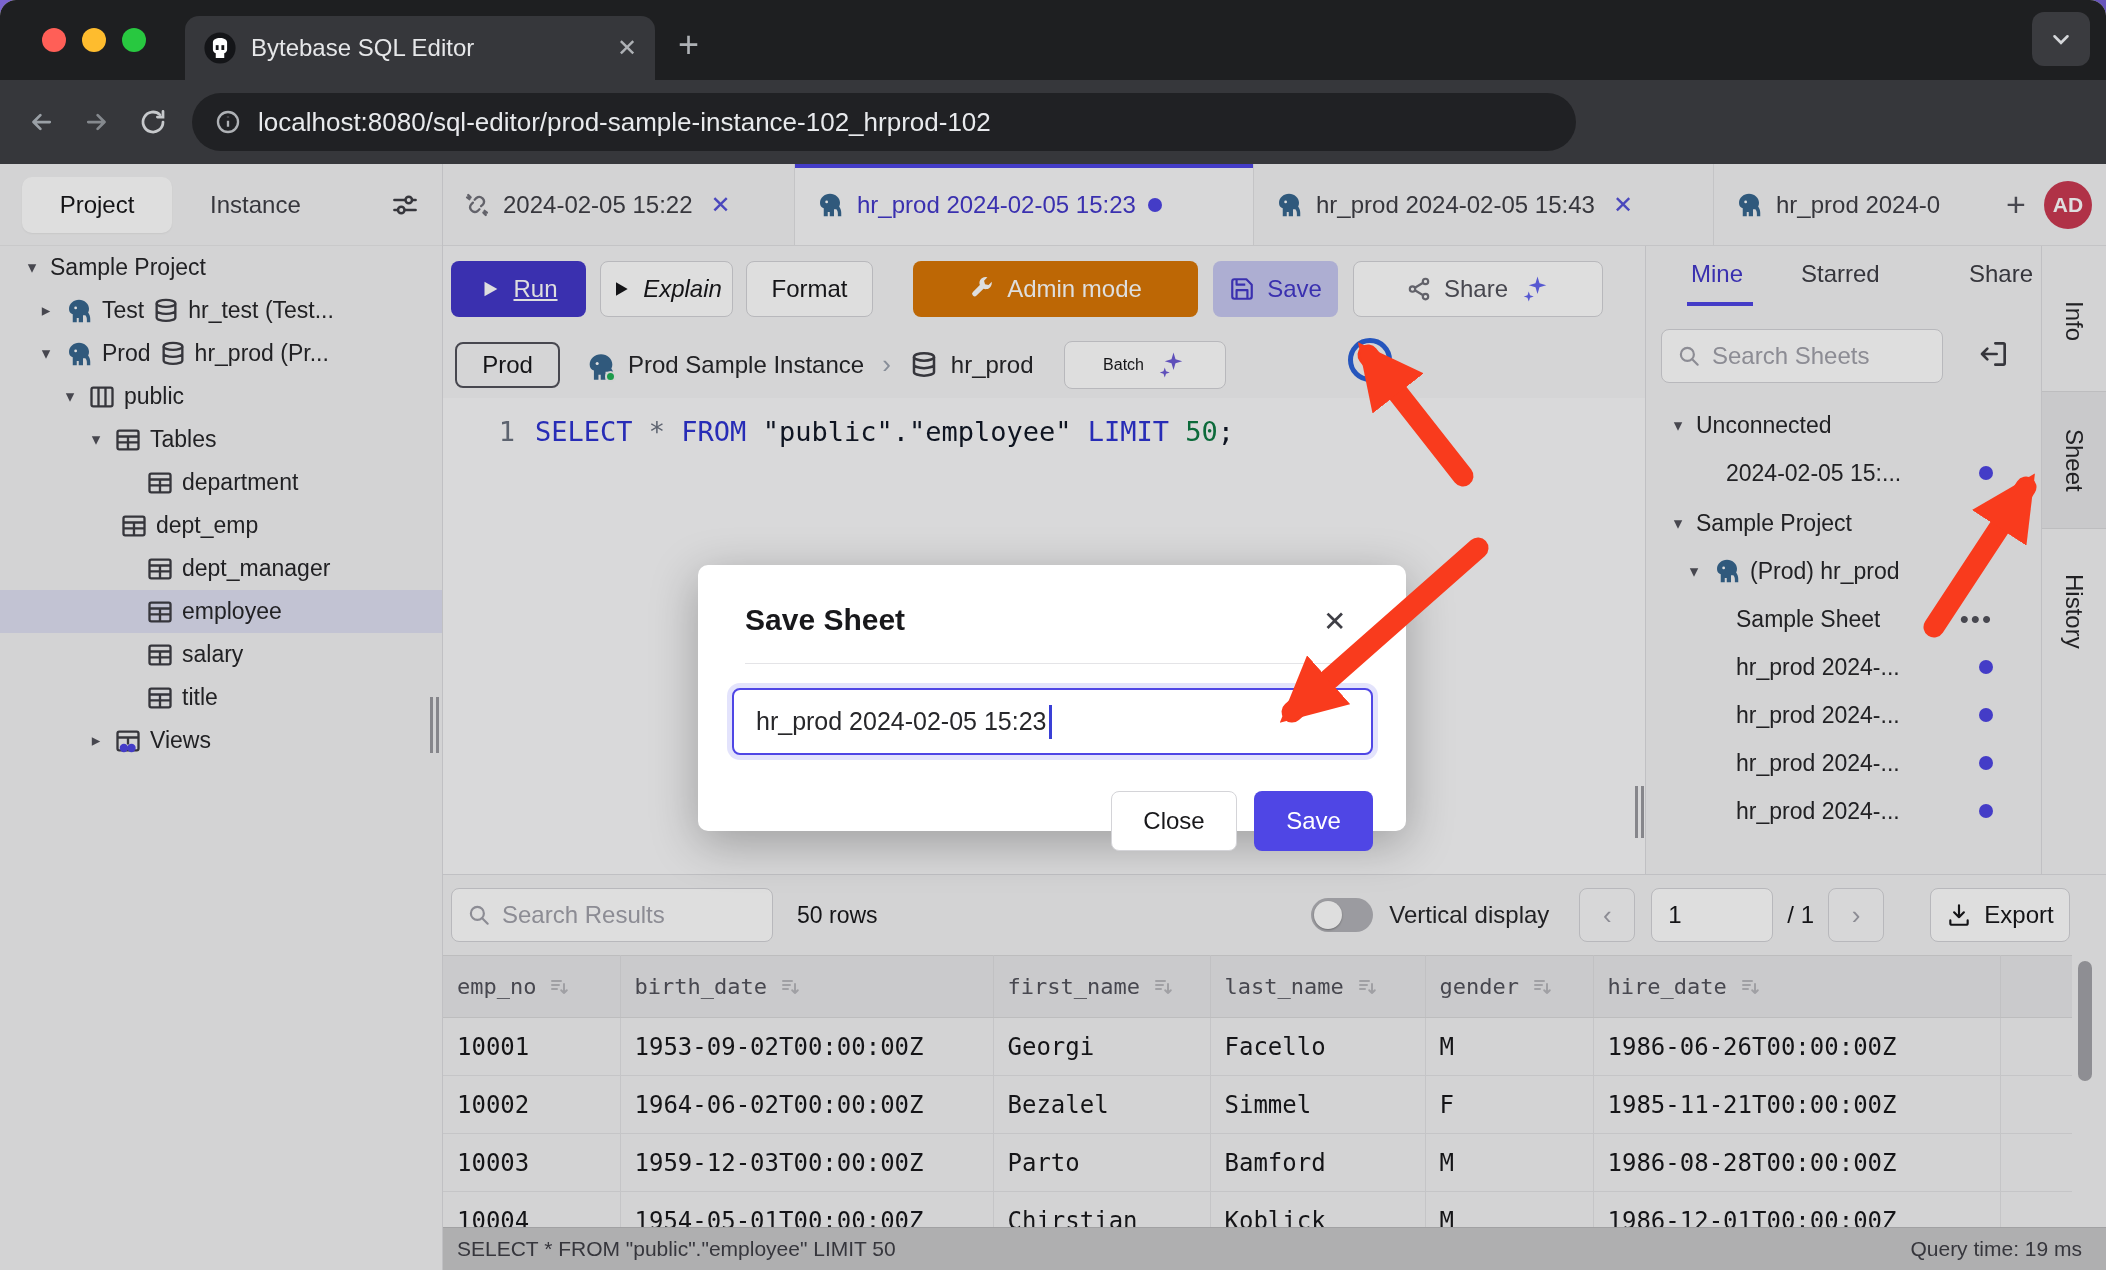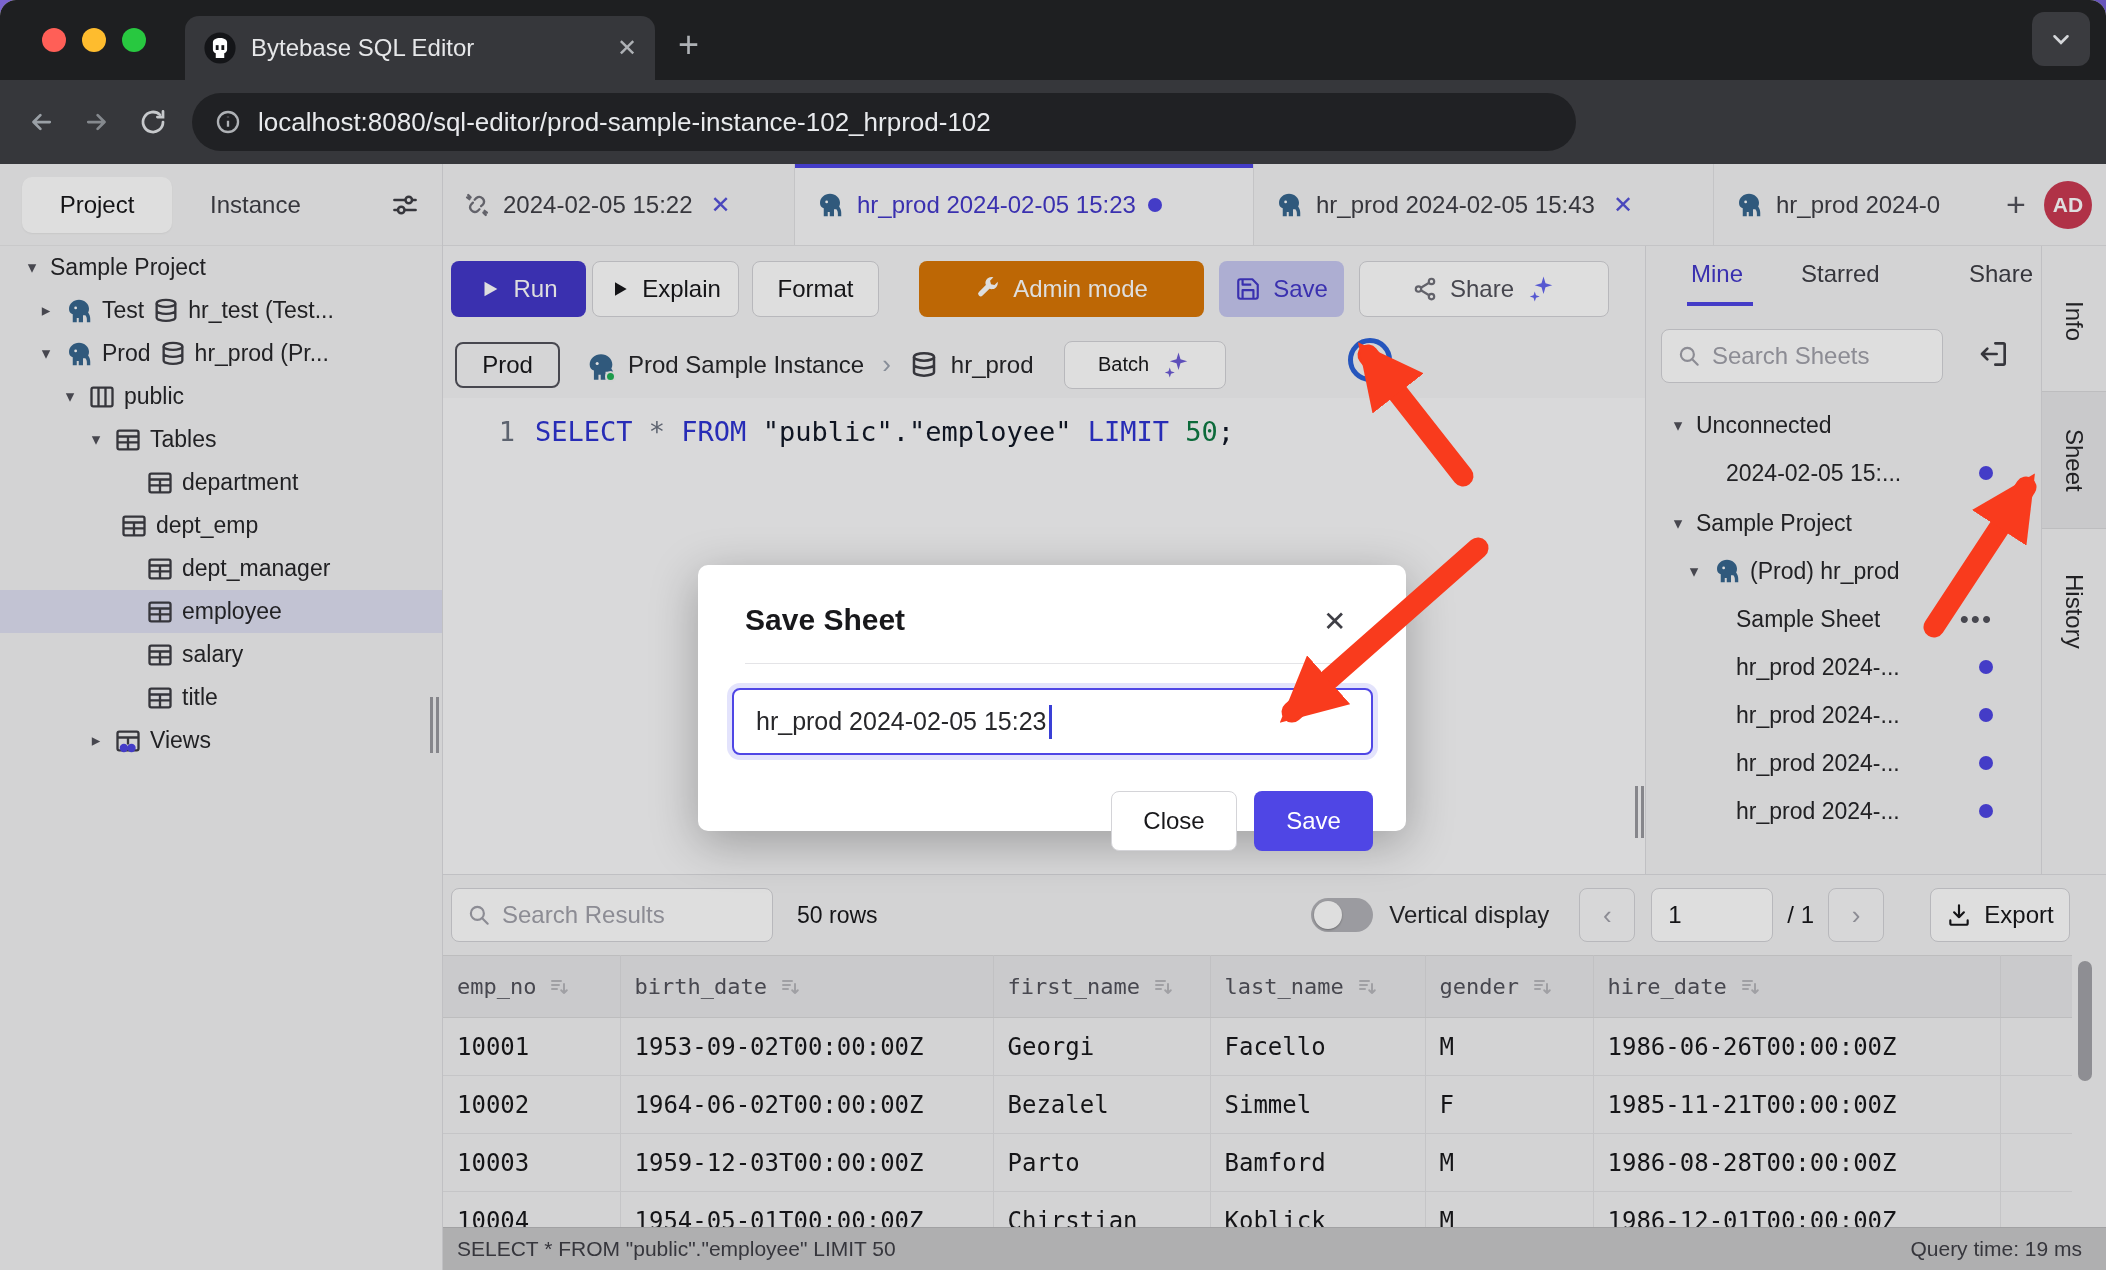--- a/index.html
+++ b/index.html
@@ -57,31 +57,31 @@
   .wtab.active::before { content:""; position:absolute; left:0; top:0; right:0; height:4px; background:#4f46e5; }
   .dirty { width:14px; height:14px; border-radius:50%; background:#4f46e5; flex:none; }
   #tab-plus { display:flex; align-items:center; padding:0 16px; font-size:34px; color:#52525b; font-weight:300; }
   #avatar { margin-left:auto; margin-right:14px; align-self:center; width:48px; height:48px; border-radius:50%; background:#cb3a52; color:#fff; font-size:21px; font-weight:bold; display:flex; align-items:center; justify-content:center; }
 
   #contentrow { position:absolute; left:0; top:82px; right:0; height:628px; display:flex; }
   #center { width:1202px; position:relative; background:#f5f5f6; }
   #toolbar { position:absolute; left:0; top:0; right:0; height:85px; display:flex; align-items:center; padding-left:8px; }
   .btn { height:56px; border-radius:8px; display:flex; align-items:center; justify-content:center; gap:12px; font-size:24px; }
   .btn.white { background:#fff; border:1px solid #d4d4d8; color:#18181b; }
-  #btn-run { width:135px; background:#4338ca; color:#fff; }
-  #btn-explain { width:147px; margin-left:6px; }
+  #btn-run { width:135px; background:#4338ca; color:#fff;text-decoration:underline; }
+  #btn-explain { width:133px; margin-left:14px;font-style:italic; }
   #btn-format { width:127px; margin-left:13px; }
   #btn-admin { width:285px; margin-left:40px; background:#d97706; color:#fff; }
   #btn-save { width:125px; margin-left:15px; background:#c7c8f2; color:#4338ca; }
   #btn-share { width:250px; margin-left:15px; color:#52525b; }
   #crumb { position:absolute; left:0; top:85px; right:0; height:67px; display:flex; align-items:center; }
   #env-chip { margin-left:12px; width:105px; height:46px; border:2px solid #52525b; border-radius:8px; display:flex; align-items:center; justify-content:center; font-size:24px; color:#18181b; }
   #crumb .name { font-size:24px; color:#27272a; }
   #crumb .sep { color:#9ca3af; font-size:26px; margin:0 18px; }
-  #btn-batch { width:162px; height:48px; margin-left:30px; font-size:20px; }
+  #btn-batch { width:162px; height:48px; margin-left:30px; font-size:16px; }
   #ai-circle { position:absolute; left:905px; top:92px; width:44px; height:44px; border:5px solid #2b62d9; border-radius:50%; }
   #editor { position:absolute; left:0; top:152px; right:0; bottom:0; background:#fafafb; font-family:"DejaVu Sans Mono",monospace; font-size:27px; }
   #editor .ln { position:absolute; left:0; top:18px; width:72px; text-align:right; color:#6b7280; }
   #editor .code { position:absolute; left:92px; top:18px; white-space:pre; }
   .kw { color:#2d33d1; } .op { color:#6b7280; } .id { color:#111827; } .num { color:#0e7a43; }
 
   
   #sheetpanel { width:396px; position:relative; border-left:1px solid #dddde0; background:#f3f3f4; overflow:hidden; }
   .sp-tab { position:absolute; top:14px; font-size:24px; color:#3f3f46; }
   #sp-mine { left:45px; color:#4338ca; } #sp-starred { left:155px; } #sp-share { left:323px; }

